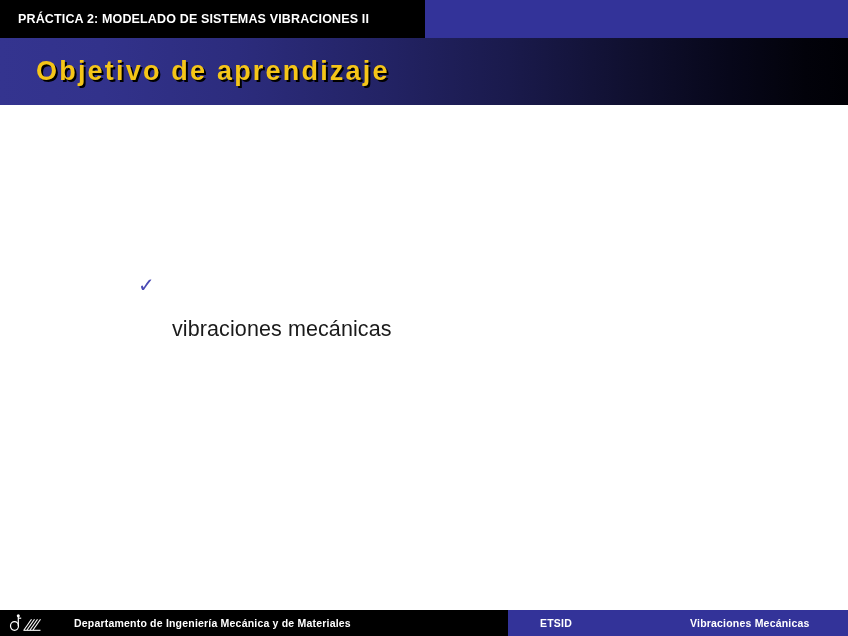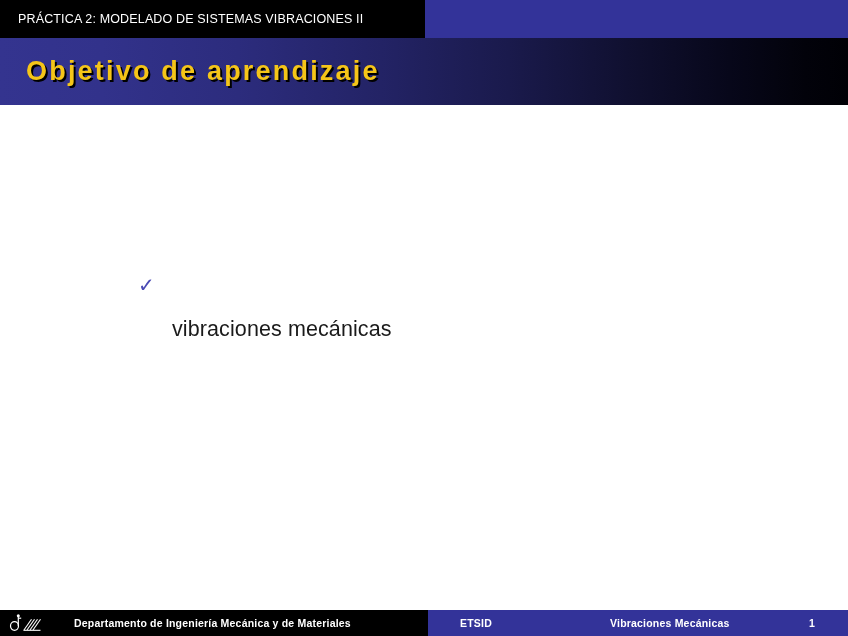--- a/index.html
+++ b/index.html
@@ -33,21 +33,21 @@
     left: 0; top: 0;
     width: 425px;
     height: 38px;
     background: #000000;
     display: flex;
     align-items: center;
   }
   #topbar-label {
     color: #ffffff;
     font-size: 12.5px;
-    font-weight: normal;
+    font-weight: bold;
     letter-spacing: 0.15px;
     padding-left: 18px;
     white-space: nowrap;
   }
 
   
   #titleband {
     position: absolute;
     left: 0; top: 38px;
     width: 848px;
@@ -63,21 +63,21 @@
         #02020a 95%,
         #000005 100%);
     display: flex;
     align-items: center;
   }
   #title-text {
     color: #f5c518;
     font-size: 27px;
     font-weight: bold;
     letter-spacing: 2.2px;
-    padding-left: 26px;
+    padding-left: 36px;
     text-shadow: 2px 2px 0 #000000;
     white-space: nowrap;
   }
 
   
   #body-area {
     position: absolute;
     left: 0; top: 105px;
     width: 848px;
     height: 505px;
@@ -114,21 +114,21 @@
     left: 0;
     top: 610px;
     width: 848px;
     height: 26px;
     background: #000000;
     display: flex;
     align-items: stretch;
   }
   #footer-black {
     position: relative;
-    width: 428px;
+    width: 508px;
     background: #000000;
     display: flex;
     align-items: center;
   }
   #footer-logo {
     width: 46px;
     flex: 0 0 46px;
     display: flex;
     align-items: center;
     justify-content: center;

